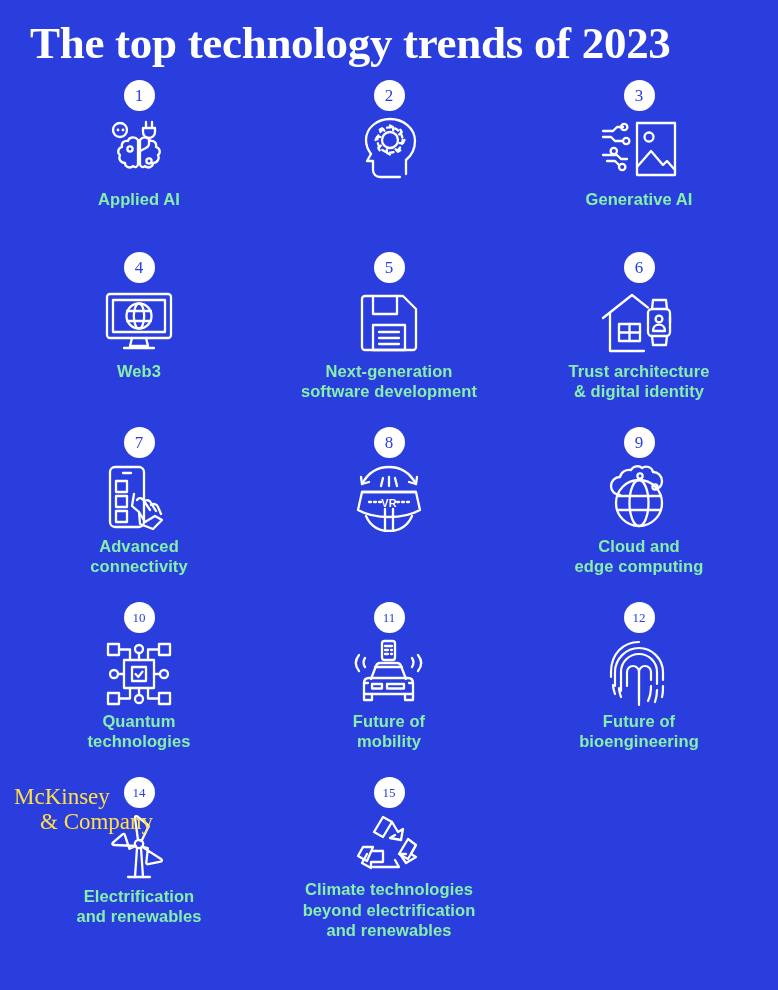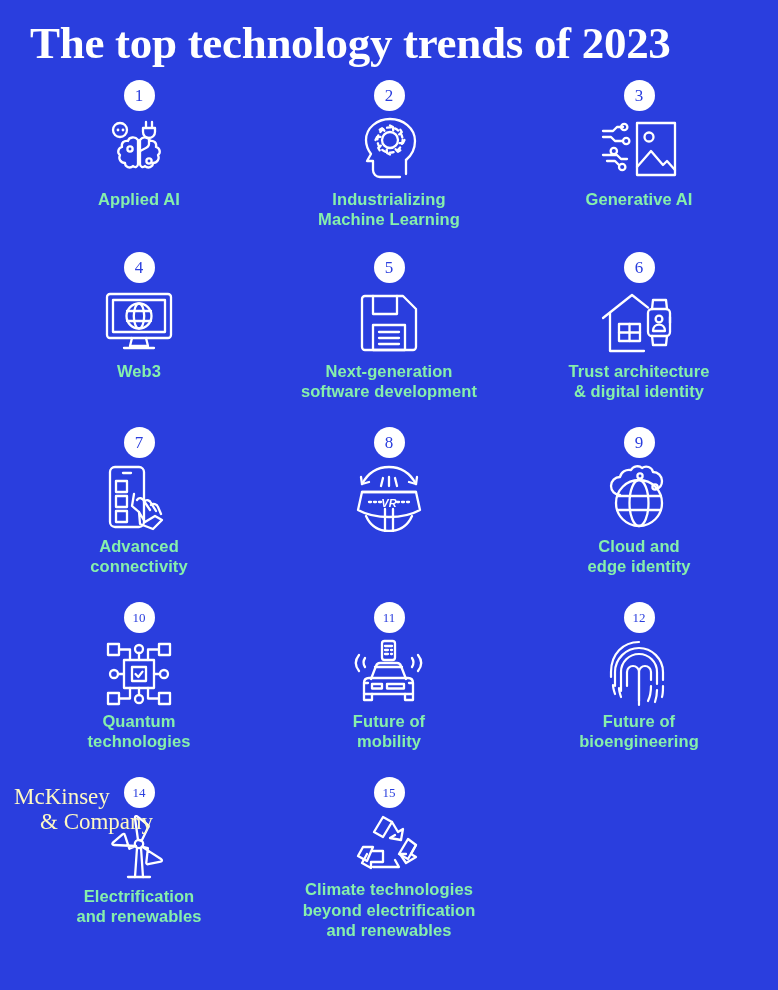--- a/index.html
+++ b/index.html
@@ -66,21 +66,20 @@
     margin-bottom:4px;
   }
   .badge.wide { font-size:13px; }
 
   
   .icon {
     height:72px;
     display:flex;
     align-items:center;
     margin-bottom:2px;
-    font-style:italic;
   }
   .icon svg { display:block; }
 
   
   .label {
     color:#86efac;
     font-size:16.5px;
     font-weight:700;
     line-height:1.25;
     text-align:center;
@@ -88,21 +87,21 @@
     white-space:pre-line;
     padding:0 4px;
   }
 
   
   .logo {
     position:absolute;
     left:14px;
     bottom:8px;
     font-family:"Liberation Serif", serif;
-    color:#fef9c3;
+    color:#fde047;
     font-size:23px;
     line-height:1.08;
   }
   .logo .l2 { padding-left:26px; display:block; }
 </style>
 </head>
 <body>
 
 <div id="page">
 
@@ -135,22 +134,20 @@
           <path d="M50 44c6-5 9-12 9-19C59 12 47 3 34 3 21 3 10 12 10 24c0 6 2 10 5 14l-4 7h6v9c0 4 3 7 7 7h20"></path>
           <path d="M50 44v14"></path>
           <g transform="translate(34,24)">
             <circle cx="0" cy="0" r="8"></circle>
             <path d="M0-14.5 3-13 3.2-9.6 M0 14.5 -3 13 -3.2 9.6 M-14.5 0 -13 -3 -9.6 -3.2 M14.5 0 13 3 9.6 3.2
                      M-10.3-10.3 -7.9-11.8 -5.6-9.2 M10.3 10.3 7.9 11.8 5.6 9.2 M10.3-10.3 11.8-7.9 9.2-5.6 M-10.3 10.3 -11.8 7.9 -9.2 5.6"></path>
             <circle cx="0" cy="0" r="12.6" stroke-dasharray="4 4"></circle>
           </g>
         </svg>
       </div>
-      <div class="label">Industrializing
-Machine Learning</div>
     </div>
 
     <div class="cell r1">
       <div class="badge">3</div>
       <div class="icon">
         <svg width="80" height="64" viewBox="0 0 80 64" fill="none" stroke="#ffffff" stroke-width="2.3" stroke-linecap="round" stroke-linejoin="round">
           <rect x="38" y="4" width="38" height="52"></rect>
           <circle cx="50" cy="18" r="4.5"></circle>
           <path d="M38 48l14-16 12 14 4-4 8 9"></path>
           <path d="M4 12h10l4-4h6 M22 8a3.2 3.2 0 1 0 6.4 0 3.2 3.2 0 1 0-6.4 0"></path>
@@ -253,21 +250,21 @@
         <svg width="70" height="66" viewBox="0 0 70 66" fill="none" stroke="#ffffff" stroke-width="2.3" stroke-linecap="round" stroke-linejoin="round">
           <path d="M16 30c-5 0-9-4-9-9s4-9 9-9c1-5 6-8 11-7 2-4 8-5 11-2 4-3 10-1 11 4 5 0 9 4 9 9 0 4-2 7-6 8"></path>
           <circle cx="35" cy="38" r="23"></circle>
           <ellipse cx="35" cy="38" rx="9.5" ry="23"></ellipse>
           <path d="M13 31h44 M13 45h44"></path>
           <circle cx="36" cy="11" r="2.6"></circle>
           <circle cx="51" cy="22" r="2.6"></circle>
         </svg>
       </div>
       <div class="label">Cloud and
-edge identity</div>
+edge computing</div>
     </div>
 
     <div class="cell r4">
       <div class="badge wide">10</div>
       <div class="icon">
         <svg width="70" height="68" viewBox="0 0 70 68" fill="none" stroke="#ffffff" stroke-width="2.3" stroke-linecap="round" stroke-linejoin="round">
           <rect x="20" y="21" width="30" height="28"></rect>
           <rect x="28" y="28" width="14" height="14"></rect>
           <path d="M31.5 35l2.8 3 4.2-5.4"></path>
           <rect x="4" y="5" width="11" height="11"></rect>

